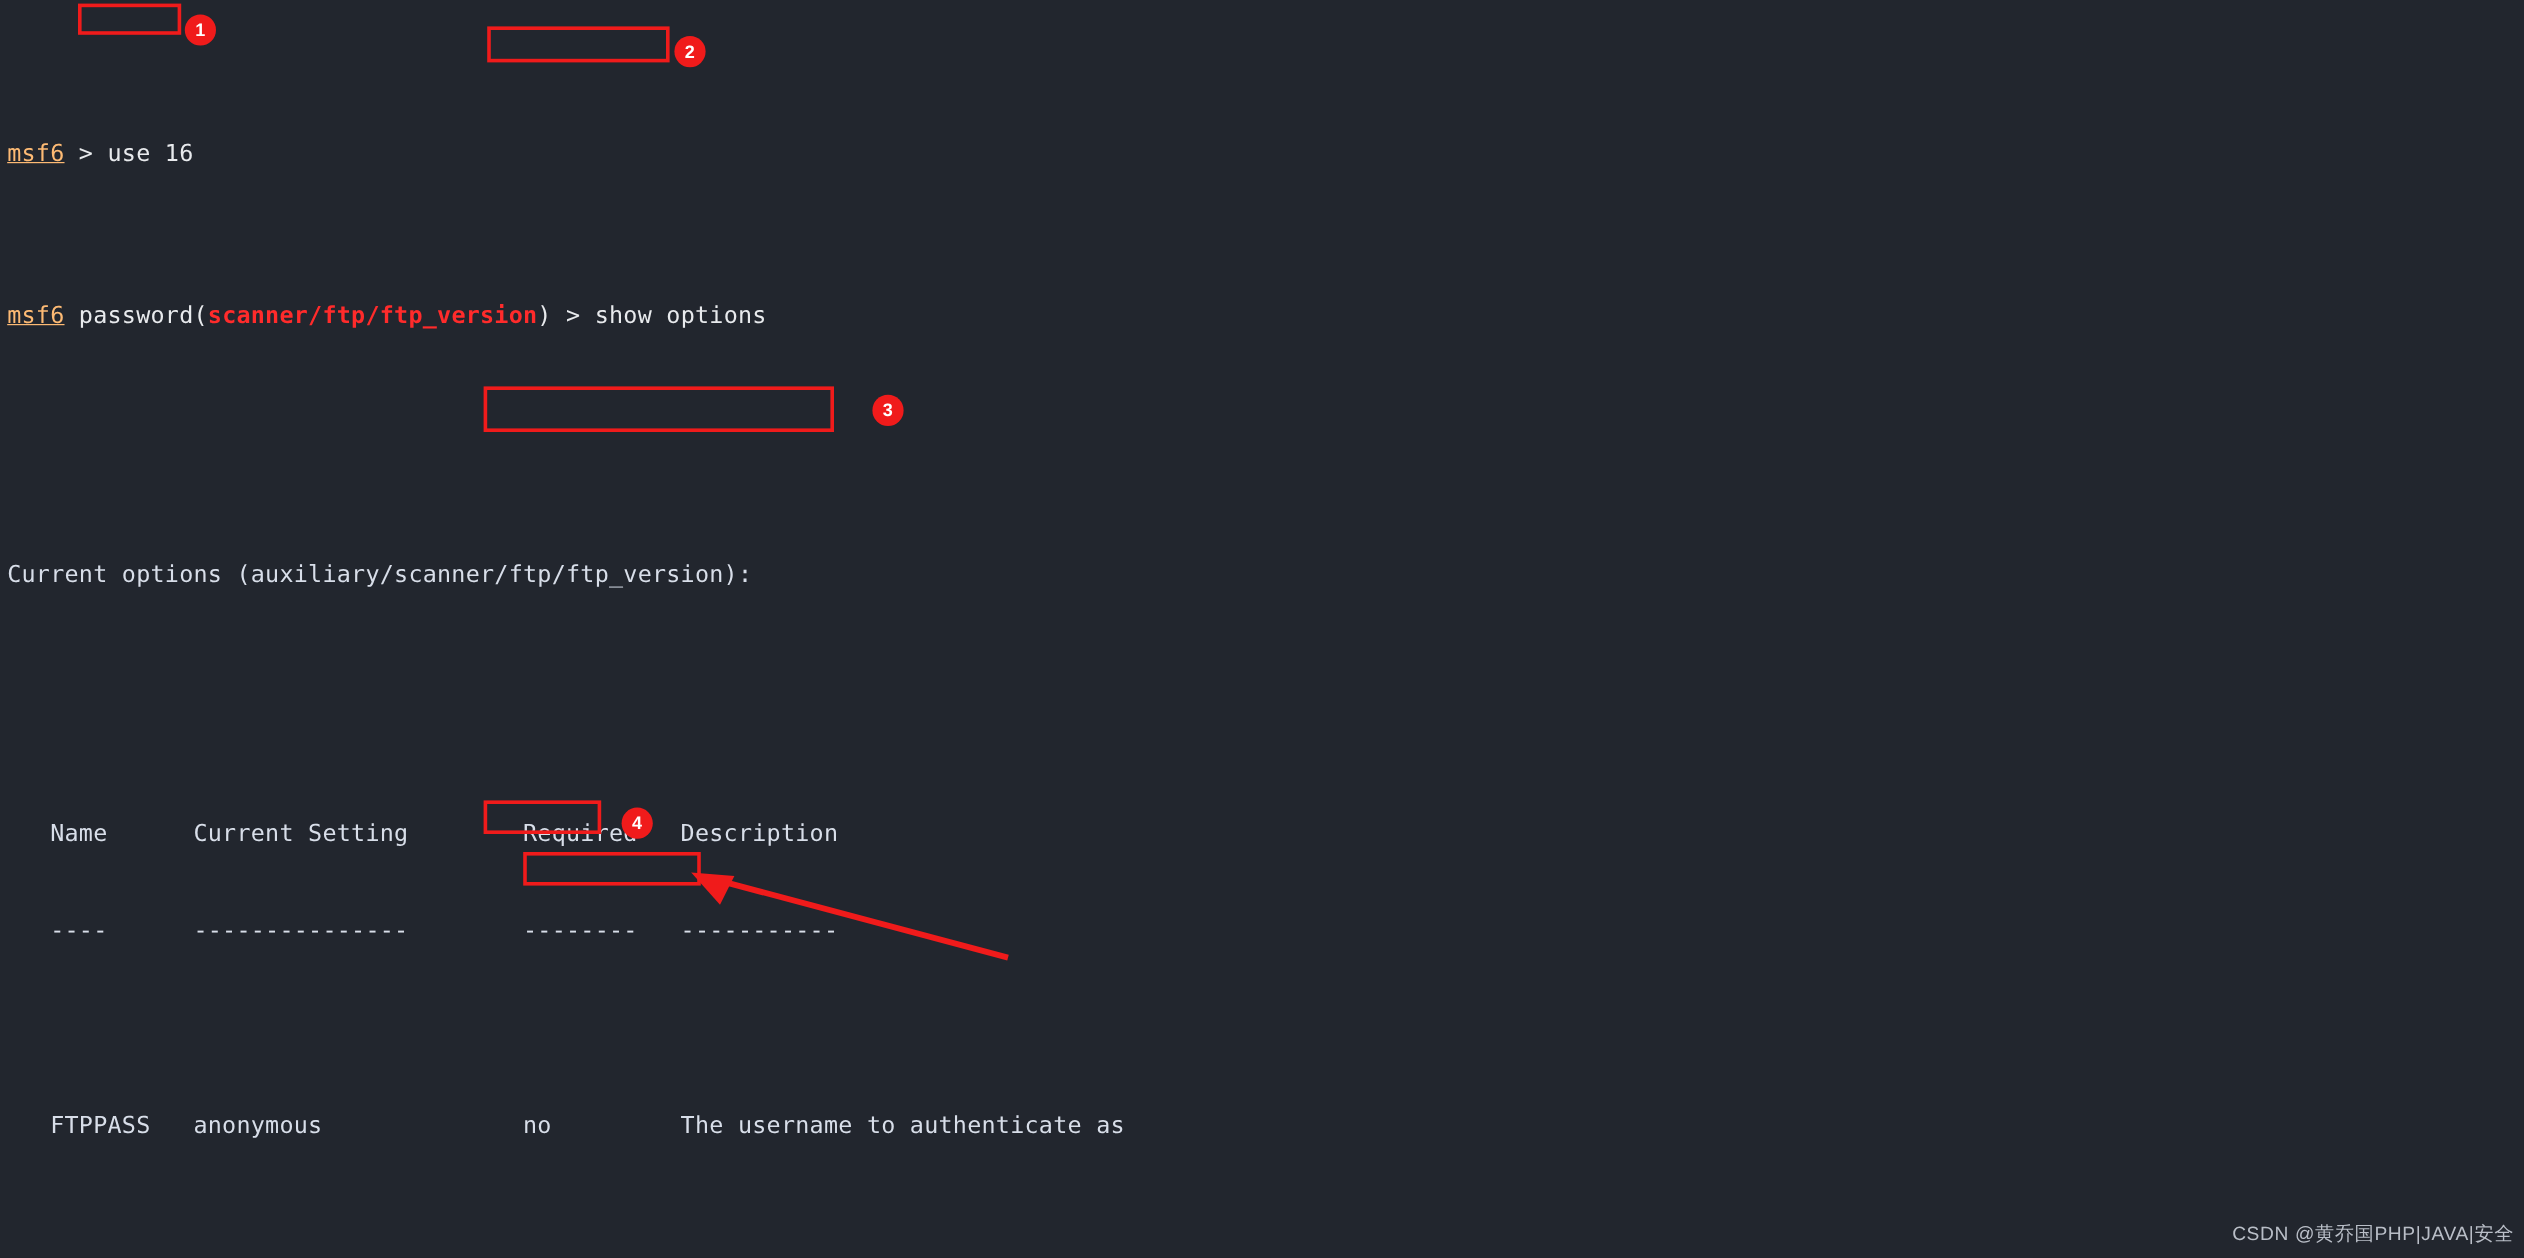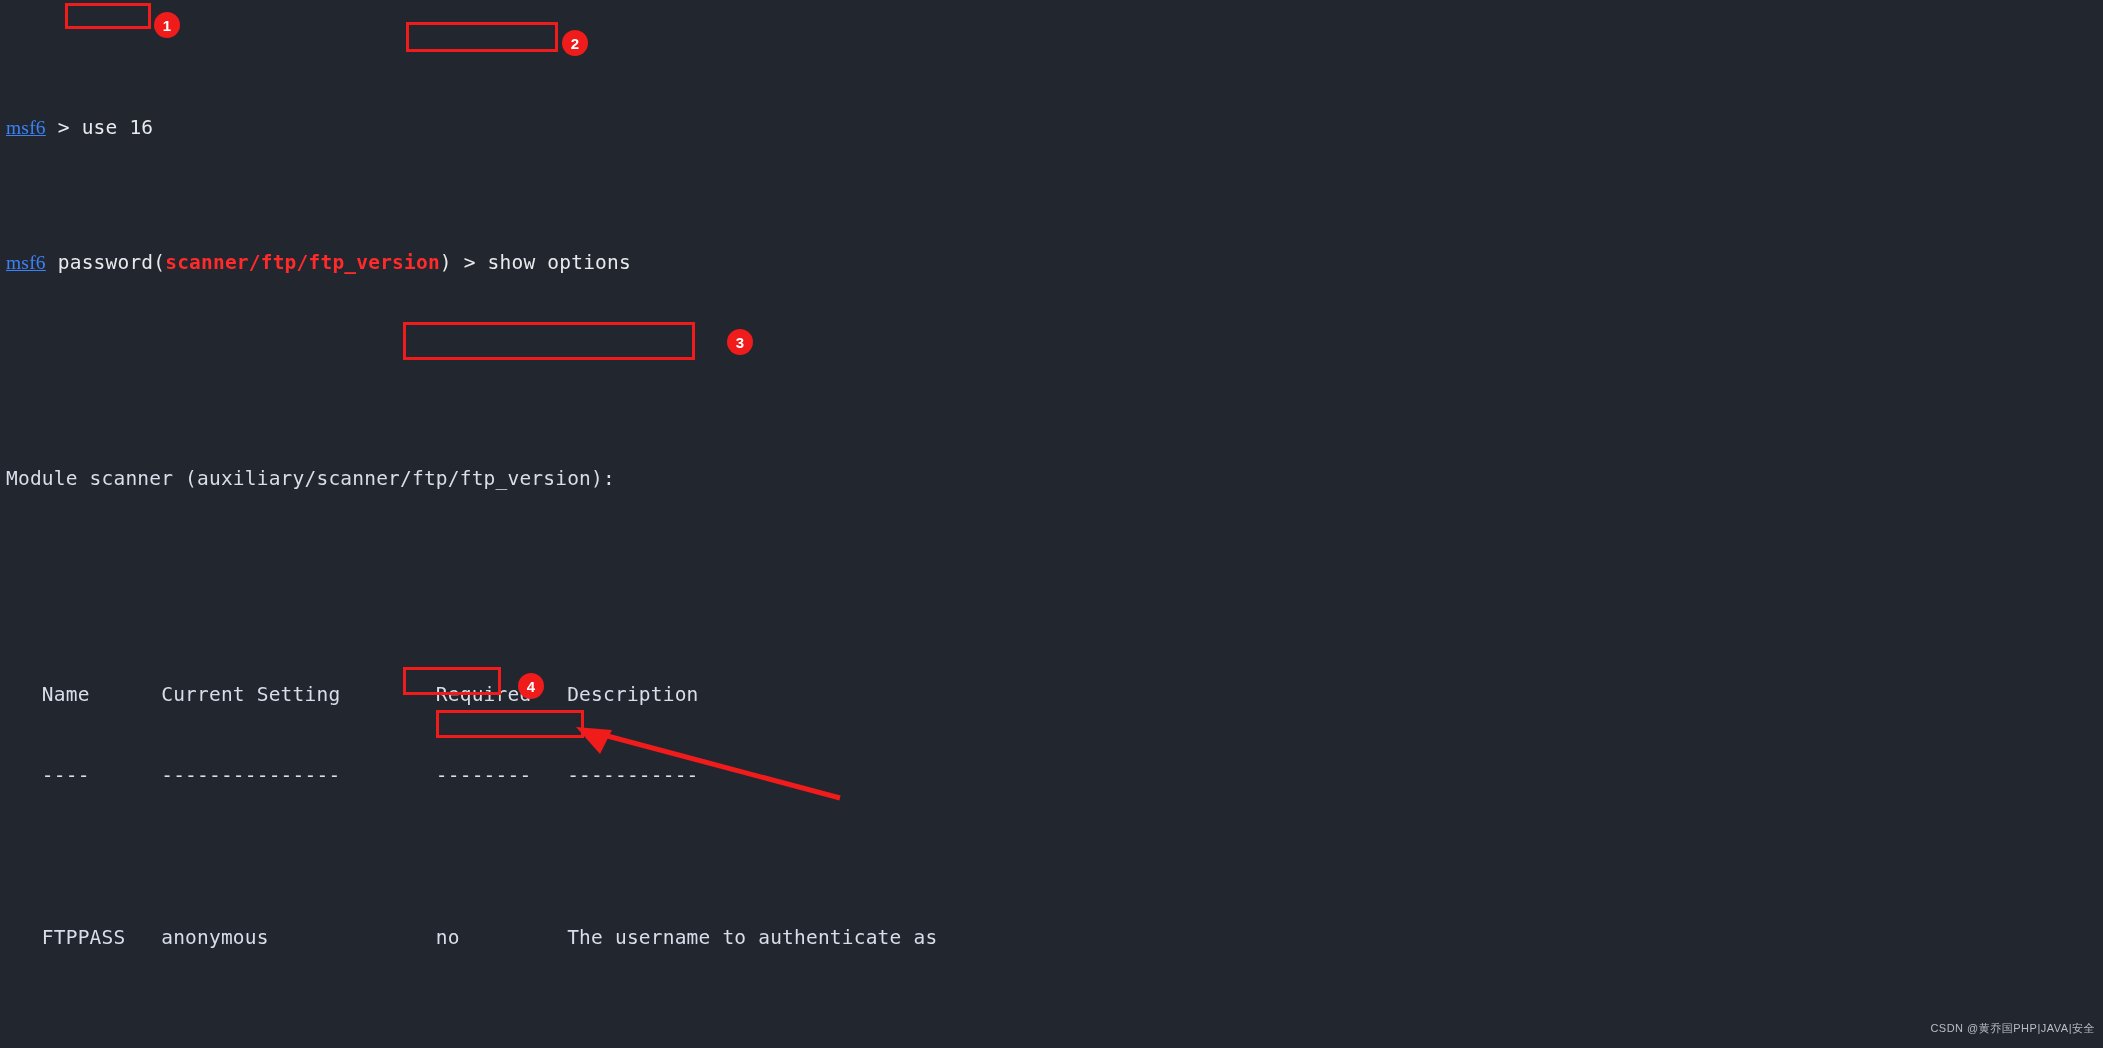--- a/index.html
+++ b/index.html
@@ -21,21 +21,21 @@
     color: #d8dee9;
     font-size: 19.5px;
     line-height: 27px;
     letter-spacing: 0.2px;
     padding: 6px 0 0 6px;
     box-sizing: border-box;
     white-space: pre;
   }
   .line { height: 27px; white-space: pre; }
   .blank { height: 27px; }
-  .prompt-user { color: #3b82f6; text-decoration: underline; font-family: Liberation Serif, serif; }
+  .prompt-user { color: #fdba74; text-decoration: underline; }
   .mod { color: #ff2b2b; font-weight: bold; margin-top: 48px; }
   .white { color: #e8eaed; }
 
   
   .box {
     position: absolute;
     border: 3px solid #f01b1b;
     box-sizing: border-box;
     pointer-events: none;
   }
@@ -53,39 +53,39 @@
     justify-content: center;
     line-height: 1;
   }
   .arrow { position: absolute; pointer-events: none; }
   .watermark {
     position: absolute;
     right: 8px;
     bottom: 6px;
     color: #b9bec7;
     font-family: "Liberation Sans", sans-serif;
-    font-size: 11px;
+    font-size: 16px;
     letter-spacing: 0.5px;
   }
   .tbl { white-space: pre; }
 </style>
 </head>
 <body>
 
 <div id="term">
 
   
   <div class="line"><span class="prompt-user">msf6</span><span class="white"> &gt; </span><span class="white">use 16</span></div>
 
   
   <div class="line"><span class="prompt-user">msf6</span><span class="white"> password(</span><span class="mod">scanner/ftp/ftp_version</span><span class="white">) &gt; </span><span class="white">show options</span></div>
 
   <div class="blank"></div>
 
-  <div class="line">Module scanner (auxiliary/scanner/ftp/ftp_version):</div>
+  <div class="line">Current options (auxiliary/scanner/ftp/ftp_version):</div>
 
   <div class="blank"></div>
 
   <div class="line tbl"><span>   Name      Current Setting        Required   Description</span></div>
   <div class="line tbl"><span>   ----      ---------------        --------   -----------</span></div>
   <div class="blank"></div>
   <div class="line tbl"><span>   FTPPASS   anonymous              no         The username to authenticate as</span></div>
   
   
   

